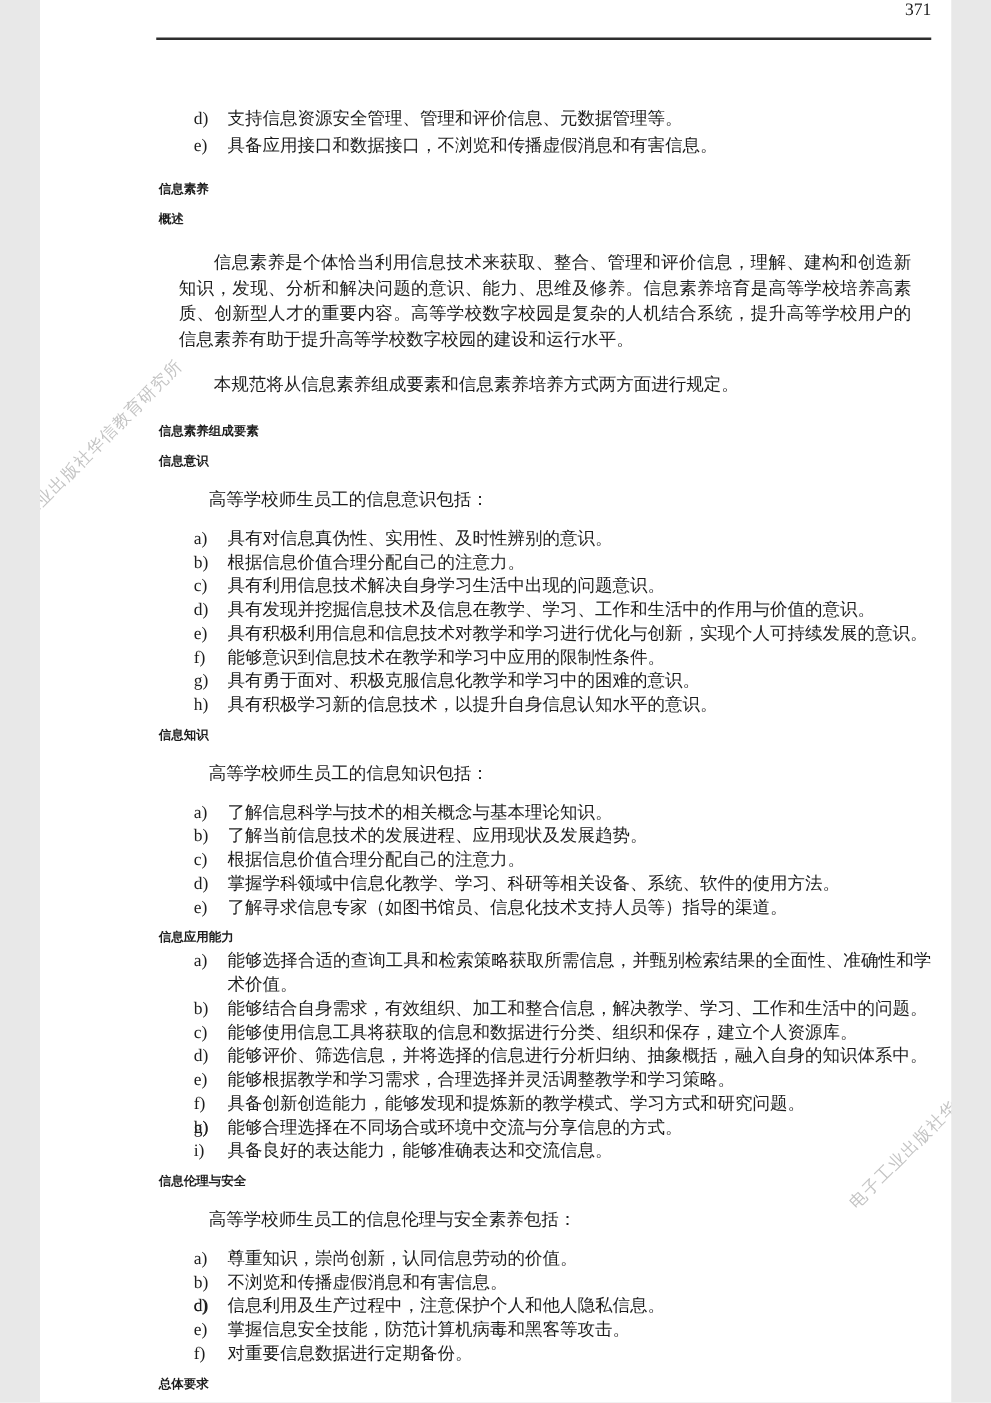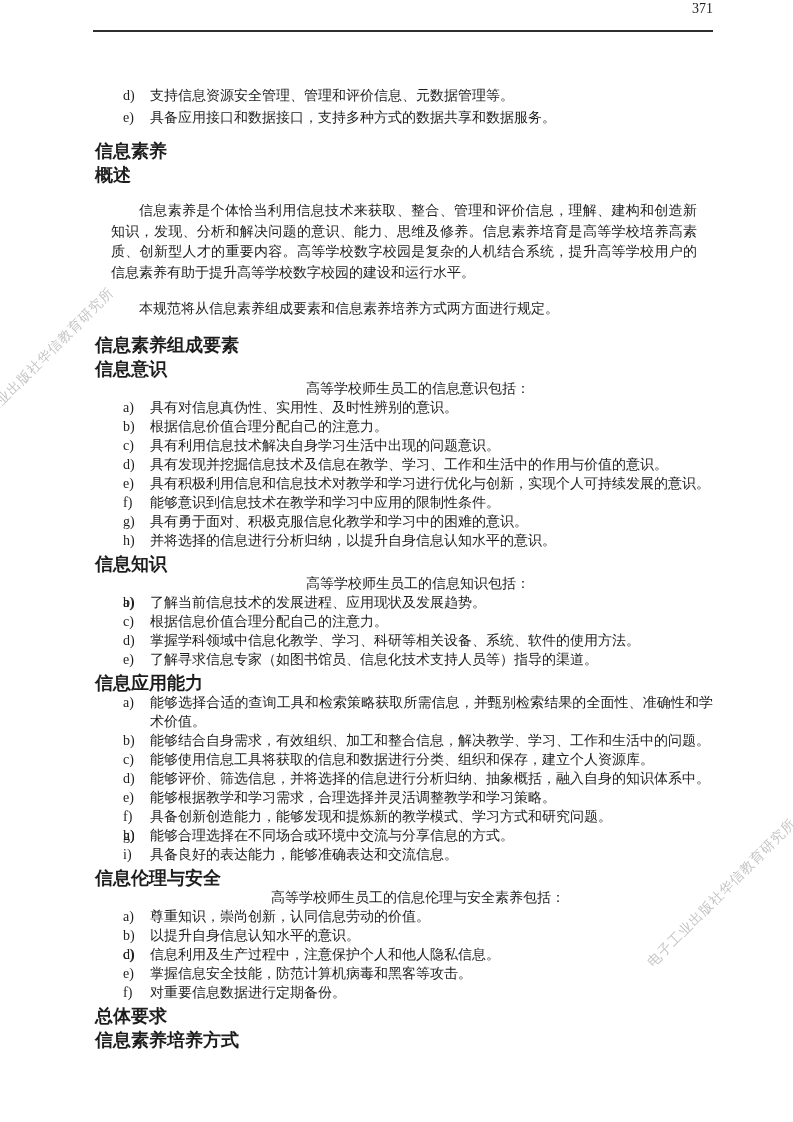--- a/index.html
+++ b/index.html
@@ -1,18 +1,18 @@
 <!DOCTYPE html>
 <html><head>
 <meta charset="utf-8">
 <style>
   html, body { margin: 0; padding: 0; background: #e8e8e8; }
   .page {
     position: relative;
-    width: 793px;
+    width: 729px;
     height: 1122px;
     margin: 0 auto;
     background: #ffffff;
     overflow: hidden;
     font-family: "Liberation Serif", "DejaVu Serif", serif;
     color: #1d1d1d;
   }
   .page-number {
     position: absolute;
     top: 1px;
@@ -49,36 +49,35 @@
     position: absolute;
     left: 95px;
     top: 85px;
     width: 618px;
     font-size: 14px;
     z-index: 3;
   }
   .heading {
     font-family: "Liberation Sans", "DejaVu Sans", sans-serif;
     font-weight: 700;
-    font-size: 18px;
+    font-size: 10px;
     line-height: 19px;
     margin-top: 5px;
   }
   .list.loose + .heading { margin-top: 13px; }
   .paragraph {
     text-indent: 2em;
     line-height: 20.5px;
     text-align: justify;
     margin: 16px;
   }
   .intro {
     text-indent: 2em;
     line-height: 19px;
-    margin: 0;
-    text-align: center;
+    margin: 12px;
   }
   .list { line-height: 19px; }
   .list.loose { line-height: 22px; }
   .li {
     position: relative;
     padding-left: 55px;
     text-align: justify;
   }
   .li .marker {
     position: absolute;
@@ -90,43 +89,43 @@
 <body>
 
 <div class="page">
   <div class="page-number">371</div>
   <div class="header-rule"></div>
   <div class="watermark wm-left">电子工业出版社华信教育研究所</div>
   <div class="watermark wm-right">电子工业出版社华信教育研究所</div>
   <div class="content">
       <div class="list loose">
         <div class="li"><span class="marker">d)</span><span>支持信息资源安全管理、管理和评价信息、元数据管理等。</span></div>
-        <div class="li"><span class="marker">e)</span><span>具备应用接口和数据接口，支持多种方式的数据共享和数据服务。</span></div>
+        <div class="li"><span class="marker">e)</span><span>具备应用接口和数据接口，不浏览和传播虚假消息和有害信息。</span></div>
       </div>
       <div class="heading">信息素养</div>
       <div class="heading">概述</div>
       <div class="paragraph">信息素养是个体恰当利用信息技术来获取、整合、管理和评价信息，理解、建构和创造新知识，发现、分析和解决问题的意识、能力、思维及修养。信息素养培育是高等学校培养高素质、创新型人才的重要内容。高等学校数字校园是复杂的人机结合系统，提升高等学校用户的信息素养有助于提升高等学校数字校园的建设和运行水平。</div>
       <div class="paragraph">本规范将从信息素养组成要素和信息素养培养方式两方面进行规定。</div>
       <div class="heading">信息素养组成要素</div>
       <div class="heading">信息意识</div>
       <div class="intro">高等学校师生员工的信息意识包括：</div>
       <div class="list">
         <div class="li"><span class="marker">a)</span><span>具有对信息真伪性、实用性、及时性辨别的意识。</span></div>
         <div class="li"><span class="marker">b)</span><span>根据信息价值合理分配自己的注意力。</span></div>
         <div class="li"><span class="marker">c)</span><span>具有利用信息技术解决自身学习生活中出现的问题意识。</span></div>
         <div class="li"><span class="marker">d)</span><span>具有发现并挖掘信息技术及信息在教学、学习、工作和生活中的作用与价值的意识。</span></div>
         <div class="li"><span class="marker">e)</span><span>具有积极利用信息和信息技术对教学和学习进行优化与创新，实现个人可持续发展的意识。</span></div>
         <div class="li"><span class="marker">f)</span><span>能够意识到信息技术在教学和学习中应用的限制性条件。</span></div>
         <div class="li"><span class="marker">g)</span><span>具有勇于面对、积极克服信息化教学和学习中的困难的意识。</span></div>
-        <div class="li"><span class="marker">h)</span><span>并将选择的信息进行分析归纳，以提升自身信息认知水平的意识。</span></div>
+        <div class="li"><span class="marker">h)</span><span>具有积极学习新的信息技术，以提升自身信息认知水平的意识。</span></div>
       </div>
       <div class="heading">信息知识</div>
       <div class="intro">高等学校师生员工的信息知识包括：</div>
       <div class="list">
-        <div class="li"><span class="marker">a)</span></div>
+        <div class="li"><span class="marker">a)</span><span>了解信息科学与技术的相关概念与基本理论知识。</span></div>
         <div class="li"><span class="marker">b)</span><span>了解当前信息技术的发展进程、应用现状及发展趋势。</span></div>
         <div class="li"><span class="marker">c)</span><span>根据信息价值合理分配自己的注意力。</span></div>
         <div class="li"><span class="marker">d)</span><span>掌握学科领域中信息化教学、学习、科研等相关设备、系统、软件的使用方法。</span></div>
         <div class="li"><span class="marker">e)</span><span>了解寻求信息专家（如图书馆员、信息化技术支持人员等）指导的渠道。</span></div>
       </div>
       <div class="heading">信息应用能力</div>
       <div class="list">
         <div class="li"><span class="marker">a)</span><span>能够选择合适的查询工具和检索策略获取所需信息，并甄别检索结果的全面性、准确性和学术价值。</span></div>
         <div class="li"><span class="marker">b)</span><span>能够结合自身需求，有效组织、加工和整合信息，解决教学、学习、工作和生活中的问题。</span></div>
         <div class="li"><span class="marker">c)</span><span>能够使用信息工具将获取的信息和数据进行分类、组织和保存，建立个人资源库。</span></div>
@@ -134,21 +133,21 @@
         <div class="li"><span class="marker">e)</span><span>能够根据教学和学习需求，合理选择并灵活调整教学和学习策略。</span></div>
         <div class="li"><span class="marker">f)</span><span>具备创新创造能力，能够发现和提炼新的教学模式、学习方式和研究问题。</span></div>
         <div class="li"><span class="marker">g)</span></div>
         <div class="li"><span class="marker">h)</span><span>能够合理选择在不同场合或环境中交流与分享信息的方式。</span></div>
         <div class="li"><span class="marker">i)</span><span>具备良好的表达能力，能够准确表达和交流信息。</span></div>
       </div>
       <div class="heading">信息伦理与安全</div>
       <div class="intro">高等学校师生员工的信息伦理与安全素养包括：</div>
       <div class="list">
         <div class="li"><span class="marker">a)</span><span>尊重知识，崇尚创新，认同信息劳动的价值。</span></div>
-        <div class="li"><span class="marker">b)</span><span>以提升自身信息认知水平的意识。</span></div>
+        <div class="li"><span class="marker">b)</span><span>不浏览和传播虚假消息和有害信息。</span></div>
         <div class="li"><span class="marker">c)</span></div>
         <div class="li"><span class="marker">d)</span><span>信息利用及生产过程中，注意保护个人和他人隐私信息。</span></div>
         <div class="li"><span class="marker">e)</span><span>掌握信息安全技能，防范计算机病毒和黑客等攻击。</span></div>
         <div class="li"><span class="marker">f)</span><span>对重要信息数据进行定期备份。</span></div>
       </div>
       <div class="heading">总体要求</div>
       <div class="heading">信息素养培养方式</div>
     </div>
 </div>
 

